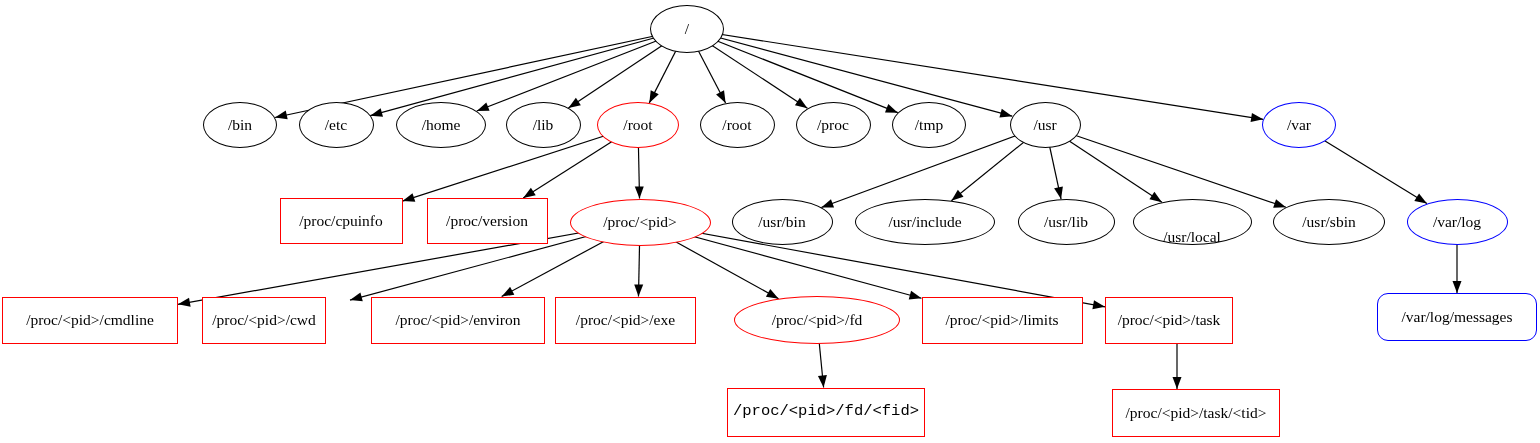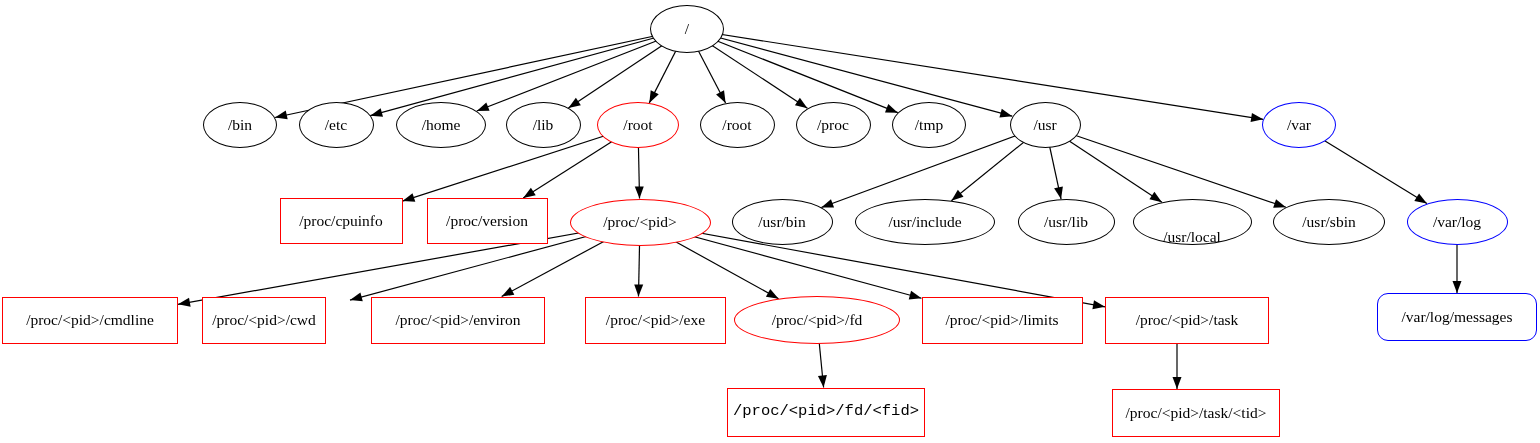--- a/index.html
+++ b/index.html
@@ -148,30 +148,30 @@
       </div>
       <div class="node box" style="left: 2px; top: 296.5px; width: 176px; height: 47px; border-color: rgb(255, 0, 0);">
         <span>/proc/&lt;pid&gt;/cmdline</span>
       </div>
       <div class="node box" style="left: 202px; top: 296.5px; width: 124px; height: 47px; border-color: rgb(255, 0, 0);">
         <span>/proc/&lt;pid&gt;/cwd</span>
       </div>
       <div class="node box" style="left: 371px; top: 296.5px; width: 174px; height: 47px; border-color: rgb(255, 0, 0);">
         <span>/proc/&lt;pid&gt;/environ</span>
       </div>
-      <div class="node box" style="left: 585px; top: 296.5px; width: 141px; height: 47px; border-color: rgb(255, 0, 0);">
+      <div class="node box" style="left: 555px; top: 296.5px; width: 141px; height: 47px; border-color: rgb(255, 0, 0);">
         <span>/proc/&lt;pid&gt;/exe</span>
       </div>
       <div class="node ellipse" style="left: 734px; top: 296px; width: 166px; height: 48px; border-color: rgb(255, 0, 0);">
         <span>/proc/&lt;pid&gt;/fd</span>
       </div>
       <div class="node box" style="left: 921.5px; top: 296.5px; width: 161px; height: 47px; border-color: rgb(255, 0, 0);">
         <span>/proc/&lt;pid&gt;/limits</span>
       </div>
-      <div class="node box" style="left: 1105px; top: 296.5px; width: 164px; height: 47px; border-color: rgb(255, 0, 0);">
+      <div class="node box" style="left: 1105px; top: 296.5px; width: 128px; height: 47px; border-color: rgb(255, 0, 0);">
         <span>/proc/&lt;pid&gt;/task</span>
       </div>
       <div class="node box" style="left: 1377px; top: 293px; width: 160px; height: 48px; border-color: rgb(0, 0, 255); border-radius: 11px;">
         <span>/var/log/messages</span>
       </div>
       <div class="node box" style="left: 727px; top: 387.5px; width: 198px; height: 49px; border-color: rgb(255, 0, 0); font-family: Liberation Mono, monospace;">
         <span>/proc/&lt;pid&gt;/fd/&lt;fid&gt;</span>
       </div>
       <div class="node box" style="left: 1112px; top: 389px; width: 168px; height: 48px; border-color: rgb(255, 0, 0);">
         <span>/proc/&lt;pid&gt;/task/&lt;tid&gt;</span>

